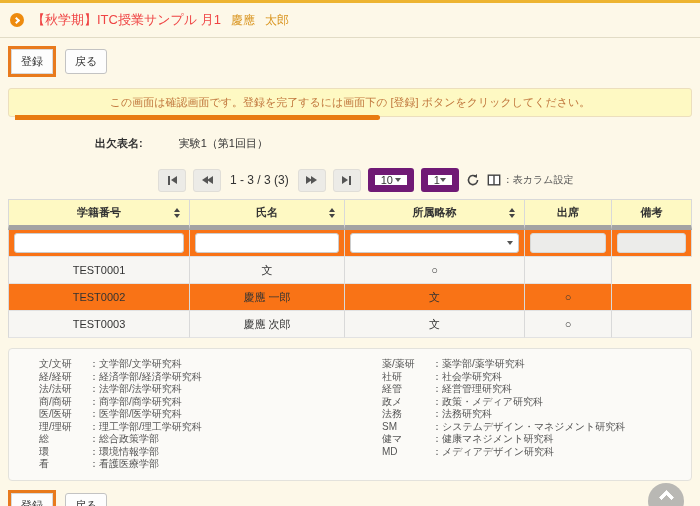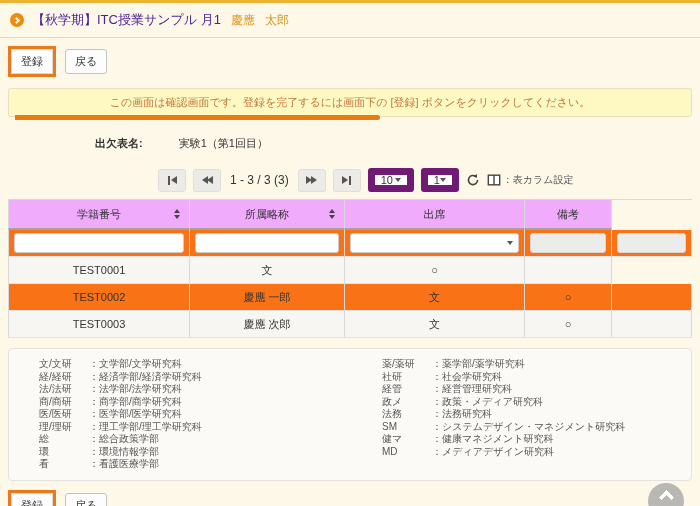--- a/index.html
+++ b/index.html
@@ -9,21 +9,21 @@
     background:#fdf8e8; color:#333; font-size:11px; position:relative;
   }
   .topline { height:3px; background:#edb431; }
   
   .header { display:flex; align-items:center; gap:8px; padding:8px 10px 8px 10px;
             border-bottom:1px solid #e2dcc6; }
   .crumb-circle { width:14px; height:14px; border-radius:50%; background:#ee8b0e;
     display:flex; align-items:center; justify-content:center; flex:0 0 auto; }
   .crumb-chev { width:5px; height:5px; border-top:2px solid #fff; border-right:2px solid #fff;
     transform:rotate(45deg); margin-left:-2px; }
-  .page-title { font-size:13px; color:#4c1d95;text-align:center; }
+  .page-title { font-size:13px; color:#ef4444;text-align:center; }
   .user-link { font-size:12px; color:#d9941e; margin-left:2px; cursor:pointer; }
   
   .toolbar { display:flex; align-items:center; gap:9px; padding:8px 8px 4px 8px; }
   .hl-box { border:3px solid #e87a1d; display:inline-block; line-height:0; background:transparent; }
   .btn { display:inline-block; font-size:11px; line-height:13px; padding:5px 9px; background:#fdfdfd;
     border:1px solid #c3c3c3; border-radius:3px; color:#333; cursor:pointer; }
   .hl-box .btn { border-radius:0; border-color:#d9d9d9; }
   
   .notice-wrap { position:relative; margin:7px 8px 0 8px; }
   .notice { background:#fef9c3; border:1px solid #ecdfbd; border-radius:3px;
@@ -50,22 +50,22 @@
   .tri-dn-s { width:0; height:0; border-left:3.5px solid transparent; border-right:3.5px solid transparent;
     border-top:4.5px solid #555; }
   .pg-iconlabel { display:flex; align-items:center; gap:2px; font-size:10px; color:#555; }
   .pg-iconlabel svg { display:block; cursor:pointer; }
   
   .grid { margin:7px 8px 0 8px; border-top:1px solid #d9d9d9; }
   .tr { display:grid; grid-template-columns:182px 155px 180px 87px 80px; }
   .th, .td { border-right:1px solid #d9d9d9; border-bottom:1px solid #e2e2e2;
     display:flex; align-items:center; justify-content:center; position:relative; }
   .th:first-child, .td:first-child { border-left:1px solid #d9d9d9; }
-  .th { height:30px; background:#f0abfc; font-size:11px; font-weight:normal; color:#333;
-    border-bottom:2px solid #a3a3a3; cursor:pointer; }
+  .th { height:30px; background:#fef9c3; font-size:11px; font-weight:bold; color:#333;
+    border-bottom:5px solid #a3a3a3; cursor:pointer; }
   .sort { position:absolute; right:9px; top:50%; transform:translateY(-50%);
     display:flex; flex-direction:column; gap:2px; }
   .tri-up { width:0; height:0; border-left:3.5px solid transparent; border-right:3.5px solid transparent;
     border-bottom:4.5px solid #444; }
   .tri-down { width:0; height:0; border-left:3.5px solid transparent; border-right:3.5px solid transparent;
     border-top:4.5px solid #444; }
   .filter-td { height:27px; background:#fff; padding:0 5px; }
   .filter-input { width:100%; height:20px; border:1px solid #ccc; border-radius:3px; background:#fff;
     font-size:11px; padding:0 4px; outline:none; }
   .filter-input:disabled { background:#ececea; border-color:#d7d7d5; }
@@ -164,20 +164,27 @@
 <div class="grid">
   <div class="tr">
     <div class="th">
       <span>学籍番号</span>
       <span class="sort">
           <span class="tri-up"></span>
           <span class="tri-down"></span>
         </span>
     </div>
     <div class="th">
+      <span>氏名</span>
+      <span class="sort">
+          <span class="tri-up"></span>
+          <span class="tri-down"></span>
+        </span>
+    </div>
+    <div class="th">
       <span>所属略称</span>
       <span class="sort">
           <span class="tri-up"></span>
           <span class="tri-down"></span>
         </span>
     </div>
     <div class="th">
       <span>出席</span>
     </div>
     <div class="th">

